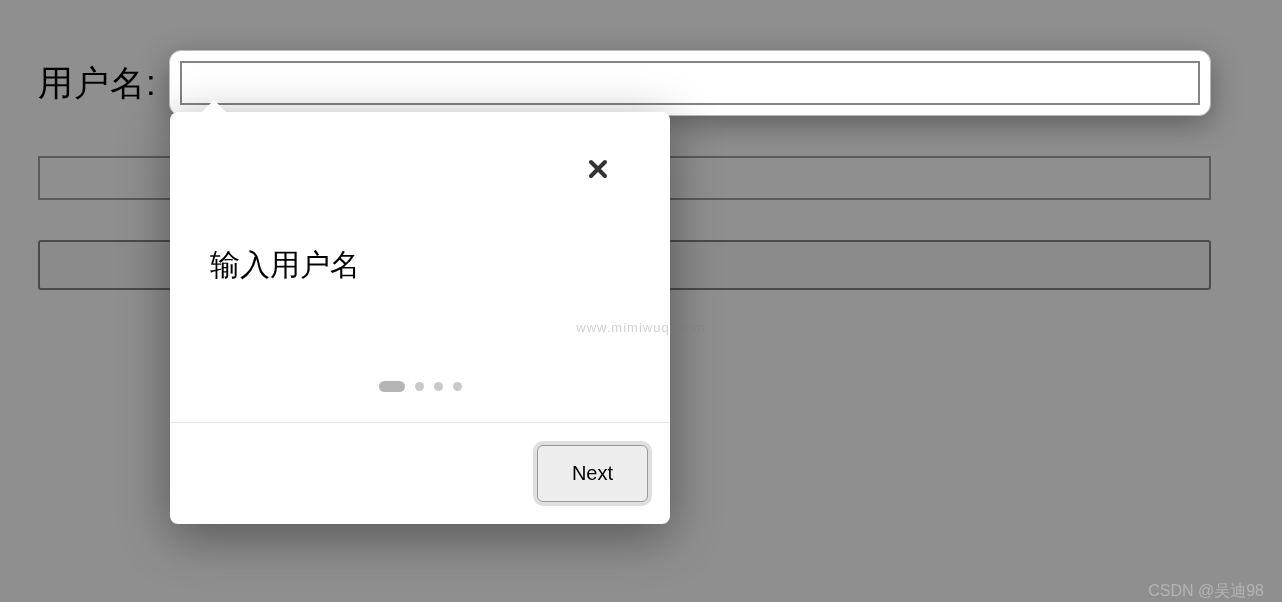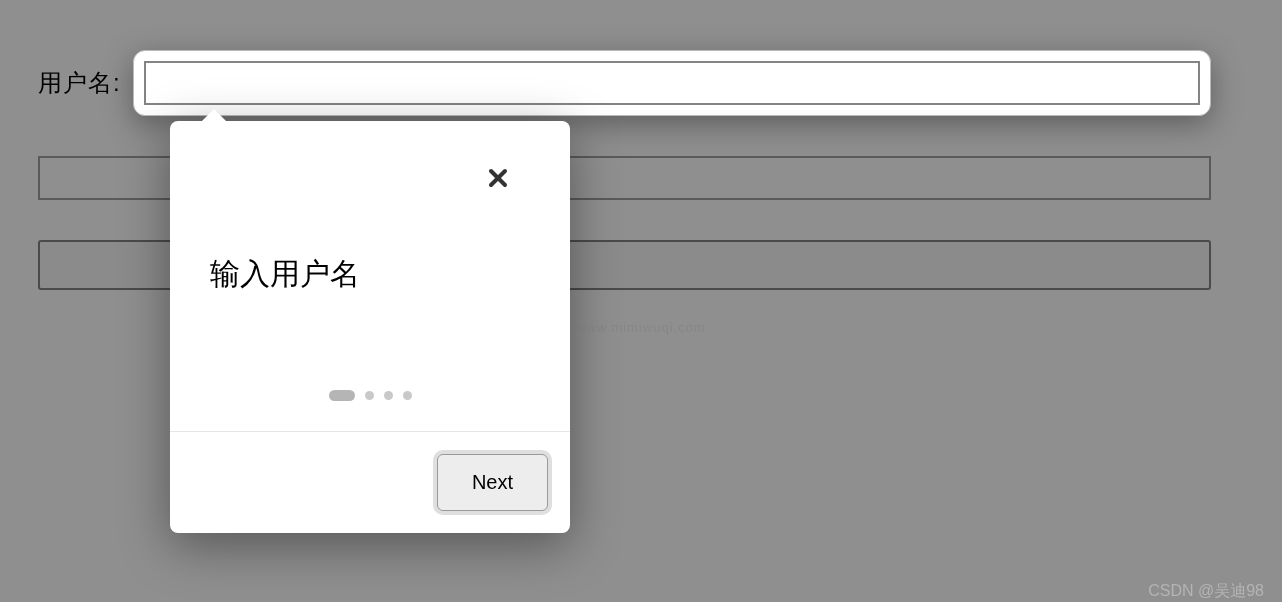--- a/index.html
+++ b/index.html
@@ -20,21 +20,21 @@
       left: 38px;
       top: 50px;
       width: 1173px;
     }
     .form-row {
       display: flex;
       align-items: center;
       margin-bottom: 40px;
     }
     .form-label {
-      font-size: 24px;
+      font-size: 35px;
       color: #000;
       letter-spacing: 1px;
       white-space: nowrap;
       margin-right: 12px;
     }
     .password-label .spacer {
       display: inline-block;
       width: 28px;
       border-bottom: 2px solid #000;
       vertical-align: middle;
@@ -70,22 +70,22 @@
       width: 100%;
       height: 50px;
       border: 2px solid #4a4a4a;
       background: #8b8b8b;
       border-radius: 3px;
       cursor: pointer;
     }
     .tooltip-popup {
       position: absolute;
       left: 170px;
-      top: 121px;
-      width: 400px;
+      top: 112px;
+      width: 500px;
       background: #fff;
       border-radius: 8px;
       box-shadow: 0 12px 50px rgba(0,0,0,0.4);
     }
     .tooltip-arrow {
       position: absolute;
       top: -12px;
       left: 30px;
       width: 0;
       height: 0;

